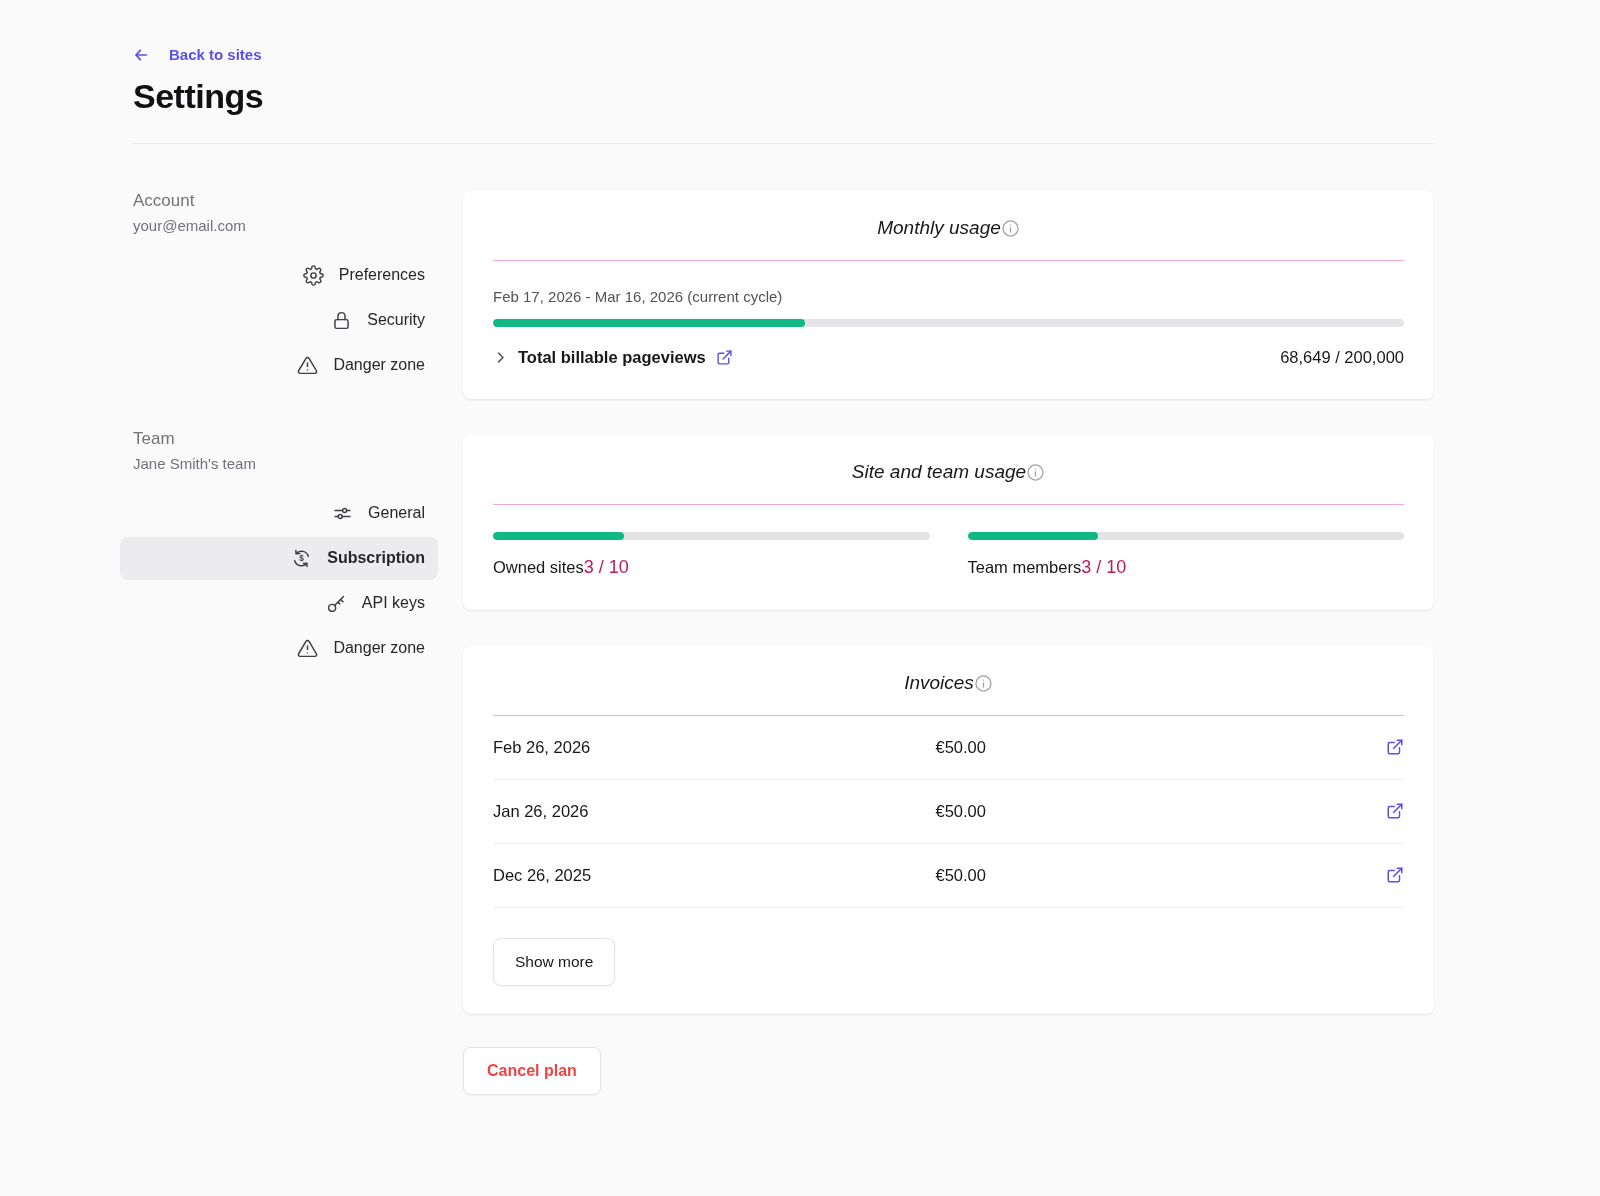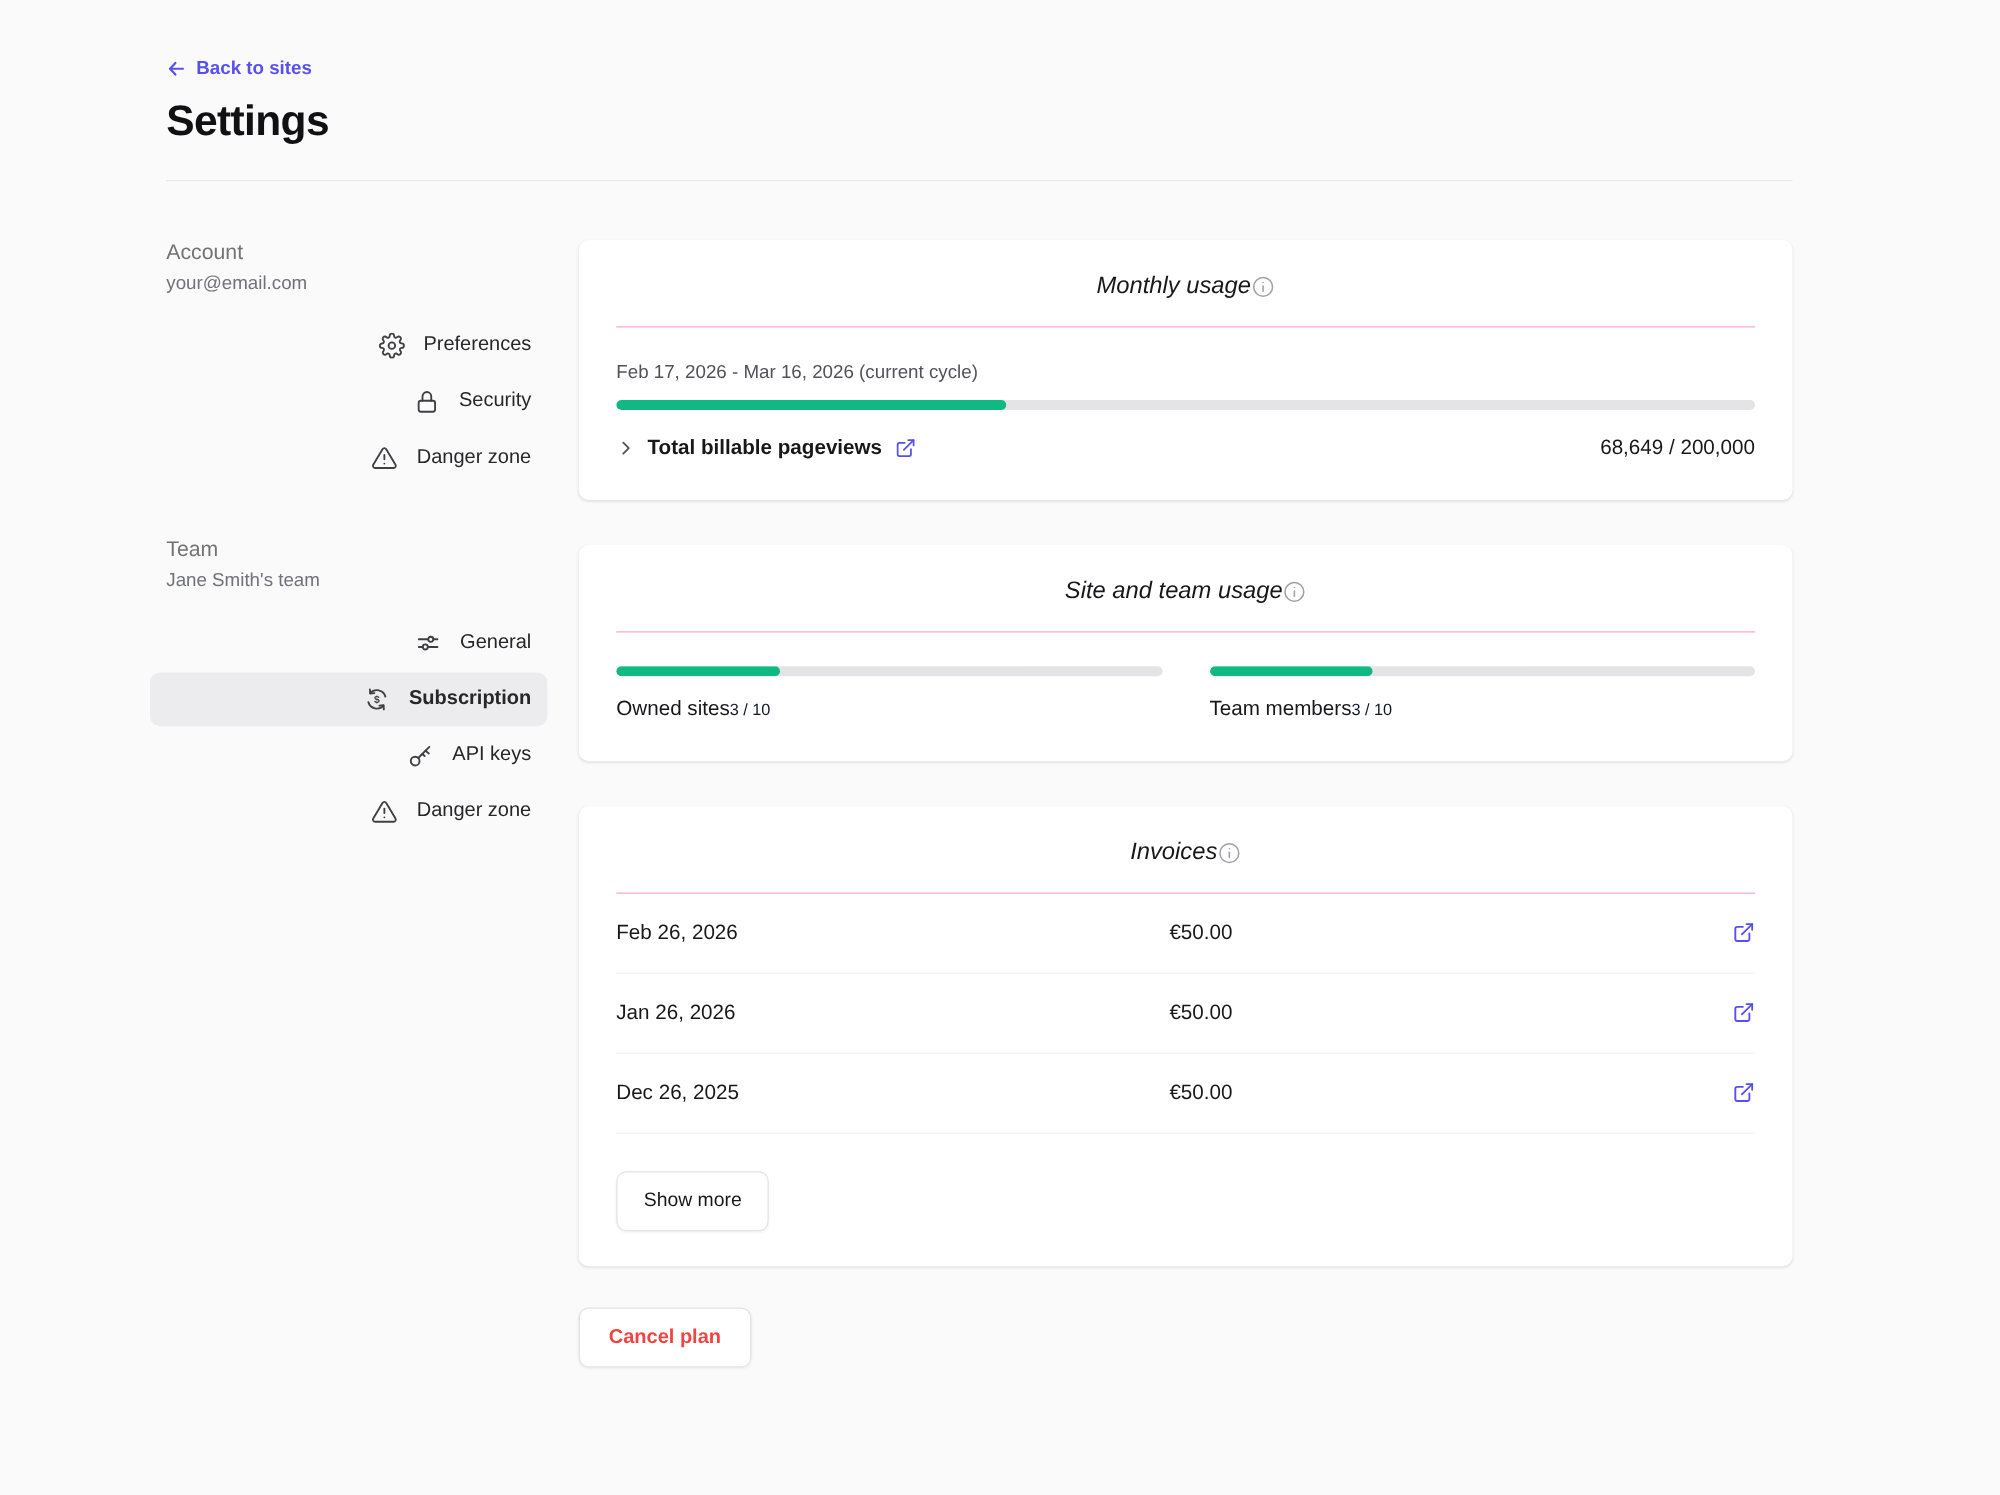--- a/index.html
+++ b/index.html
@@ -7,21 +7,21 @@
   body {
     width: 1600px; height: 1196px;
     background: #fafafa;
     font-family: "Liberation Sans", sans-serif;
     color: #18181b;
   }
   .page { padding: 46px 166px 60px 133px; }
 
   
   .back-link {
-    display: inline-flex; align-items: center; gap: 8px;
+    display: inline-flex; align-items: center; gap: 20px;
     color: #5850ec; font-size: 15px; font-weight: 700; cursor: pointer;
   }
   .page-title {
     margin: 10px 0 0; font-size: 34px; font-weight: 700;
     letter-spacing: -0.5px; color: #111113;
   }
   .header-divider { border: none; border-top: 1px solid #e9e9eb; margin: 27px 0 0; }
 
   .content { display: flex; gap: 25px; margin-top: 47px; align-items: flex-start; }
 
@@ -65,21 +65,21 @@
   .usage-left { display: flex; align-items: center; gap: 10px; cursor: pointer; }
   .chevron-icon { display: flex; color: #52525b; }
   .usage-label { font-size: 16.5px; font-weight: 600; color: #18181b; }
   .ext-link { display: flex; color: #5850ec; cursor: pointer; }
   .usage-value { font-size: 16.5px; color: #18181b; }
 
   .meters { display: flex; gap: 38px; }
   .meter { flex: 1; min-width: 0; }
   .meter-row { display: flex; justify-content: flex-start; align-items: center; margin-top: 17px; }
   .meter-label { font-size: 16.5px; font-weight: 500; color: #18181b; }
-  .meter-value { font-size: 13px; color: #0f172a; }
+  .meter-value { font-size: 18px; color: #be185d; }
   .meter .progress-track { margin-top: 0; }
 
   .invoice-row {
     display: grid; grid-template-columns: 1fr 1fr 26px; align-items: center;
     padding: 22px 0; border-bottom: 1px solid #f1f1f3;
   }
   .invoice-date, .invoice-amount { font-size: 16.5px; color: #18181b; }
   .invoice-link { justify-self: end; }
 
   .btn {

